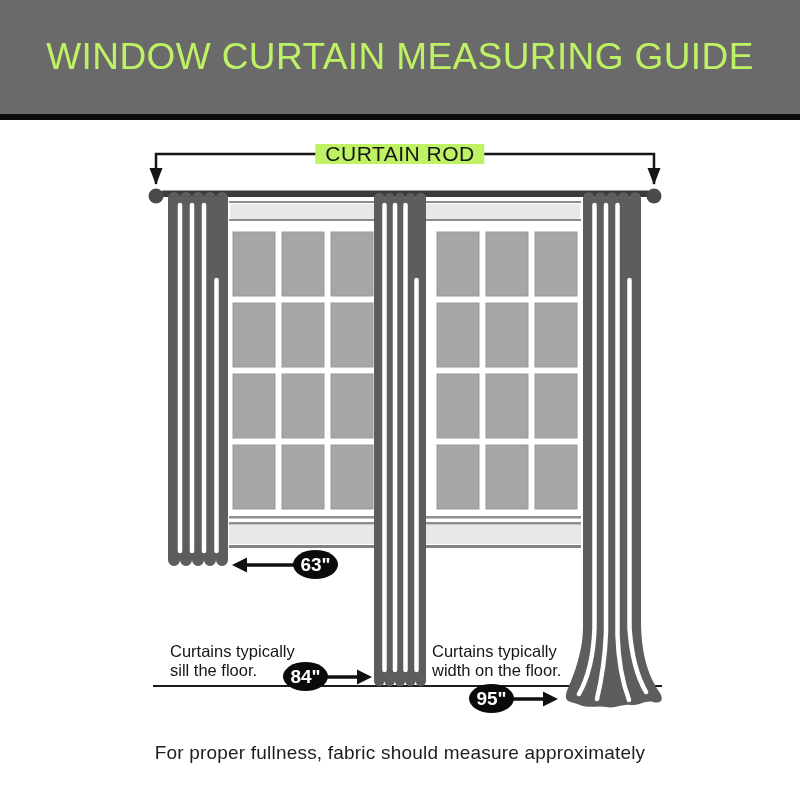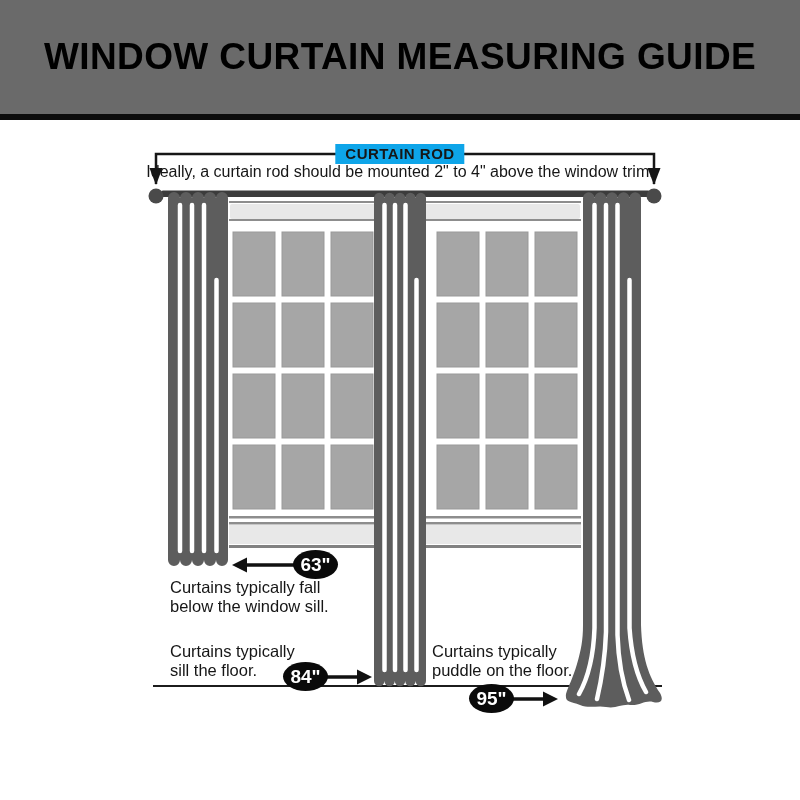--- a/index.html
+++ b/index.html
@@ -5,30 +5,30 @@
   html,body{margin:0;padding:0;background:#fff;}
   .page{
     position:relative;width:800px;height:800px;overflow:hidden;
     background:#fff;font-family:"Liberation Sans", sans-serif;
   }
   .header{
     position:absolute;left:0;top:0;width:800px;height:114px;
     background:#6a6a6a;display:flex;align-items:center;justify-content:center;
   }
   .header-title{
-    color:#000000;font-size:37px;font-weight:700;letter-spacing:.4px;white-space:nowrap;
+    color:#bef264;font-size:37px;font-weight:400;letter-spacing:.4px;white-space:nowrap;
   }
   .header-bar{
     position:absolute;left:0;top:114px;width:800px;height:6px;background:#0c0c0c;
   }
   svg.diagram{position:absolute;left:0;top:0;}
   .overlay{position:absolute;color:#161616;}
   .rod-label{
     top:144px;left:50%;transform:translateX(-50%);
-    background:#0ea5e9;padding:0 10px;font-size:15px;font-weight:700;
+    background:#bef264;padding:0 10px;font-size:21px;font-weight:400;
     letter-spacing:.5px;line-height:20px;white-space:nowrap;z-index:3;
   }
   .rod-note{
     top:162px;left:0;width:800px;text-align:center;
     font-size:16px;line-height:20px;white-space:nowrap;z-index:3;
   }
   .caption{font-size:16.5px;line-height:19px;z-index:3;}
   .caption span{display:block;}
   .badge{
     position:absolute;width:45px;height:29px;background:#0a0a0a;border-radius:50%;
@@ -156,35 +156,31 @@
       <line x1="295" y1="565" x2="246" y2="565"></line>
       <line x1="327" y1="677" x2="358" y2="677"></line>
       <line x1="512" y1="699" x2="544" y2="699"></line>
     </g>
     <polygon points="232,565 247,557.5 247,572.5" fill="#111111"></polygon>
     <polygon points="372,677 357,669.5 357,684.5" fill="#111111"></polygon>
     <polygon points="558,699 543,691.5 543,706.5" fill="#111111"></polygon>
   </svg>
 
   <div class="overlay rod-label">CURTAIN ROD</div>
-  <div class="overlay rod-note">Ideally, a curtain rod should be mounted 2" to 4" above the window trim.</div>
 
   <div class="badge" style="left:293px;top:550px;">63"</div>
   <div class="badge" style="left:283px;top:662px;">84"</div>
   <div class="badge" style="left:469px;top:684px;">95"</div>
 
-  <div class="overlay caption" style="left:170px;top:578px;">
-    <span>Curtains typically fall</span>
-    <span>below the window sill.</span>
-  </div>
   <div class="overlay caption" style="left:170px;top:642px;">
     <span>Curtains typically</span>
     <span>sill the floor.</span>
   </div>
   <div class="overlay caption" style="left:432px;top:642px;">
     <span>Curtains typically</span>
-    <span>puddle on the floor.</span>
+    <span>width on the floor.</span>
   </div>
 
   <div class="overlay footer-note">
+    <span style="display:block">For proper fullness, fabric should measure approximately</span>
   </div>
 
 </div>
 
 </body></html>

